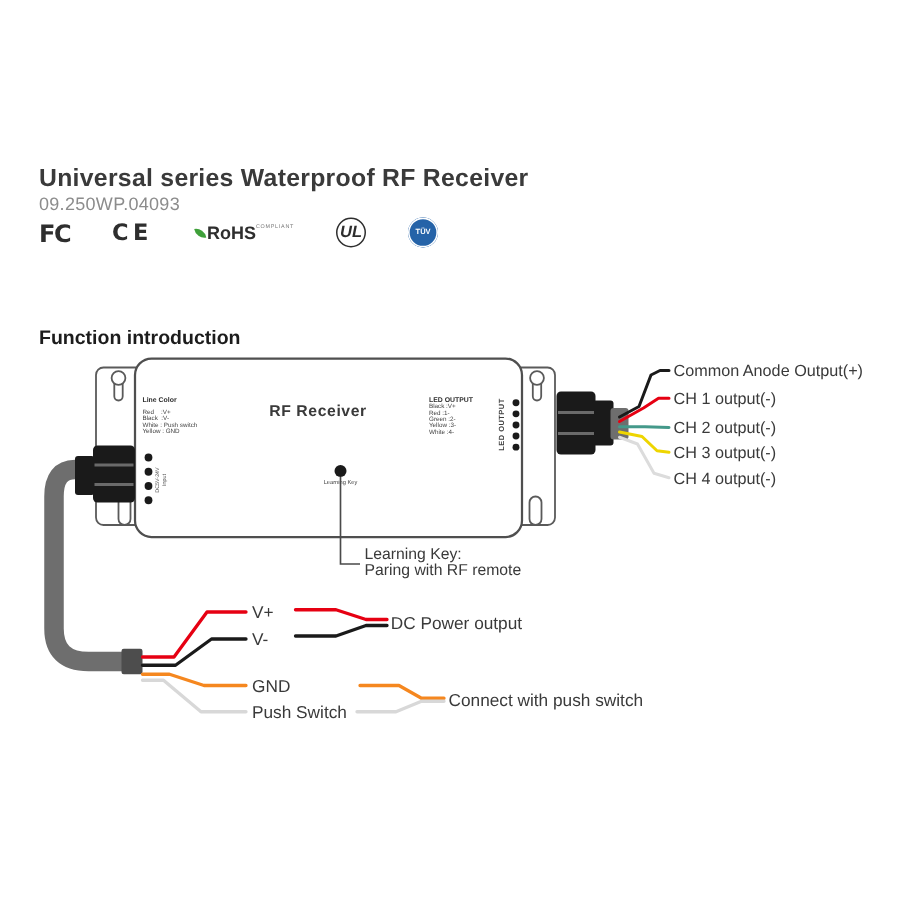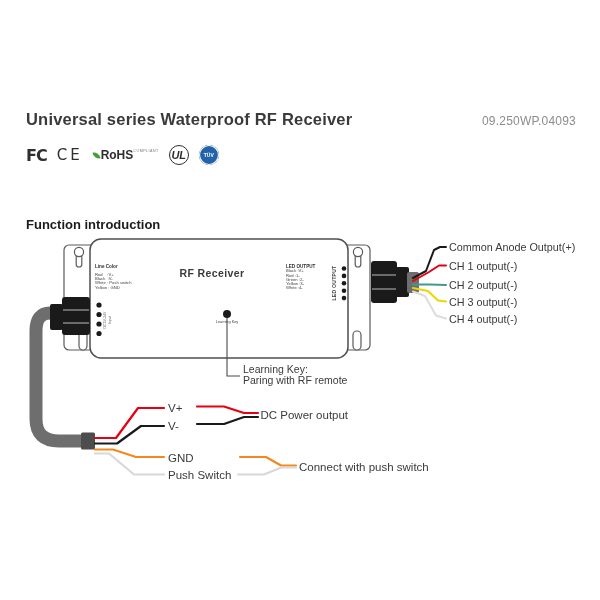--- a/index.html
+++ b/index.html
@@ -1,27 +1,27 @@
 <!DOCTYPE html>
 <html><head>
 <meta charset="utf-8">
 <style>
   html,body{margin:0;padding:0;background:#fff;}
   .page{position:relative;width:600px;height:600px;background:#ffffff;overflow:hidden;
         font-family:"Liberation Sans",sans-serif;}
 
   
   .title-row{position:absolute;left:26px;right:24px;top:110px;display:flex;
-             justify-content:space-between;align-items:baseline;}
+             justify-content:space-between;align-items:baseline;flex-direction:column;}
   .page-title{margin:0;font-size:16.5px;font-weight:bold;color:#3a3a3a;letter-spacing:.2px;}
   .doc-number{font-size:12px;color:#8c8c8c;letter-spacing:.2px;}
 
-  .logos{position:absolute;left:26px;top:143px;height:24px;display:flex;align-items:center;gap:10px;}
+  .logos{position:absolute;left:26px;top:143px;height:24px;display:flex;align-items:center;gap:28px;}
   .logo-fcc{font-size:16px;font-weight:800;color:#2e2e2e;letter-spacing:-1px;font-family:"DejaVu Sans",sans-serif;}
-  .logo-ce{font-size:15px;font-weight:400;color:#2e2e2e;letter-spacing:3px;font-family:"DejaVu Sans",sans-serif;}
+  .logo-ce{font-size:15px;font-weight:700;color:#2e2e2e;letter-spacing:3px;font-family:"DejaVu Sans",sans-serif;}
   .logo-rohs{display:inline-flex;flex-direction:row;line-height:1;}
   .rohs-top{display:inline-flex;align-items:center;gap:1px;}
   .rohs-leaf{width:7px;height:7px;background:#3fa03a;border-radius:0 100% 0 100%;
              transform:rotate(-10deg);display:inline-block;}
   .rohs-text{font-size:12px;font-weight:bold;color:#2e2e2e;}
   .rohs-sub{font-size:3.6px;color:#777;letter-spacing:.5px;text-align:right;margin-top:.5px;}
   .logo-ul{width:18px;height:18px;border:1.6px solid #2e2e2e;border-radius:50%;
            display:inline-flex;align-items:center;justify-content:center;
            font-size:11px;font-weight:bold;font-style:italic;color:#2e2e2e;}
   .logo-tuv{width:20px;height:20px;border-radius:50%;background:#2563a8;

